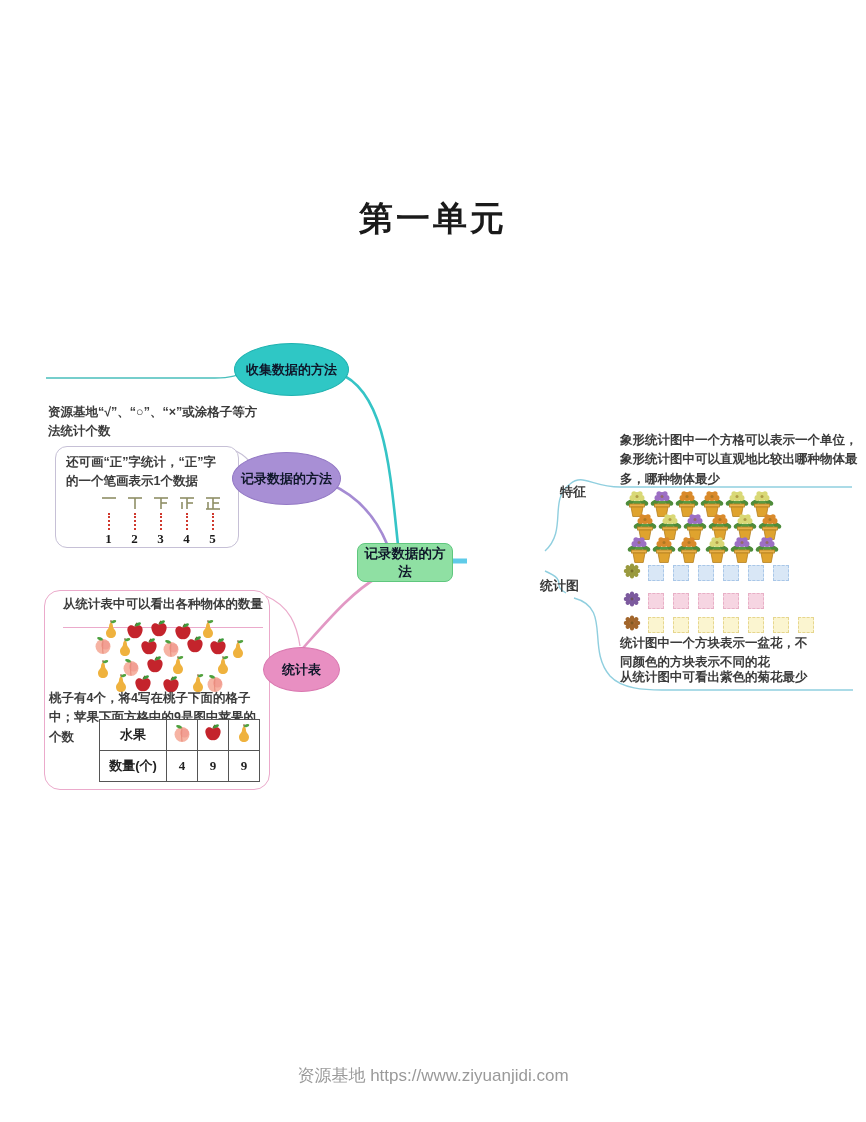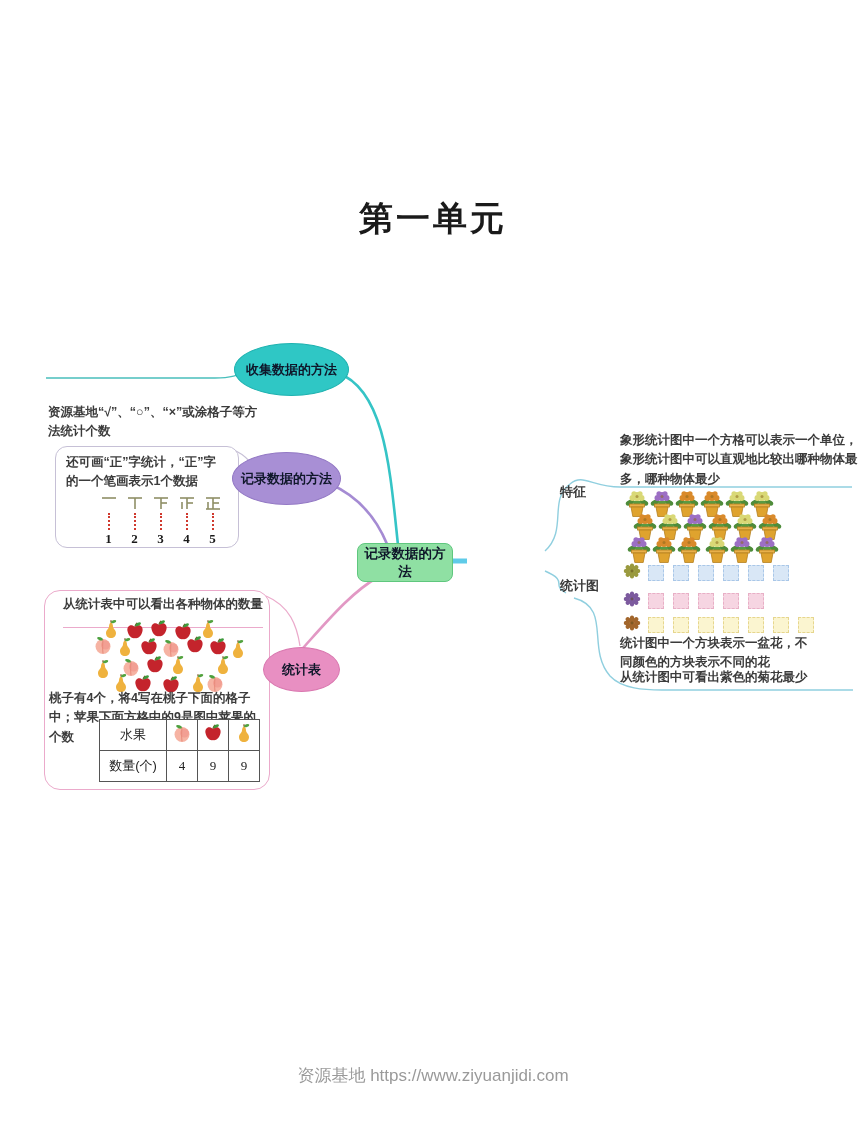--- a/index.html
+++ b/index.html
@@ -25,21 +25,21 @@
   .tally-wrap{position:absolute;display:flex;gap:9px;}
   .tally-col{display:flex;flex-direction:column;align-items:center;width:17px;}
   .dotline{width:0;height:17px;border-left:2px dotted #d0392e;margin:2px 0 1px 0;}
   .tally-num{font-family:"Liberation Serif",serif;font-weight:bold;font-size:13px;color:#1a1a1a;}
   .fruit{position:absolute;width:20px;height:20px;}
   .pot{position:absolute;width:26px;height:28px;}
   .picto-row{position:absolute;display:flex;align-items:center;}
   .sq{display:inline-block;width:14px;height:14px;border:1.5px dashed;margin-right:9px;}
   table.stat{position:absolute;border-collapse:collapse;background:#fff;}
   table.stat td,table.stat th{border:1px solid #555;text-align:center;vertical-align:middle;
-        font-size:13px;font-weight:normal;color:#222;padding:0;}
+        font-size:13px;font-weight:bold;color:#222;padding:0;}
   table.stat th{width:66px;height:30px;}
   table.stat td{width:30px;height:30px;font-family:"Liberation Serif",serif;}
   .footer{position:absolute;left:0;top:1064px;width:100%;text-align:center;
           color:#9a9a9a;font-size:17px;}
 </style>
 </head>
 <body>
 
 <div id="canvas">
 
@@ -499,21 +499,21 @@
           <circle cx="8.5" cy="8" r="3" fill="#9c6fc4"></circle>
           <circle cx="17.5" cy="8" r="3" fill="#9c6fc4"></circle>
           <circle cx="10" cy="3.8" r="2.6" fill="#9c6fc4"></circle>
           <circle cx="16" cy="3.8" r="2.6" fill="#9c6fc4"></circle>
           <circle cx="13" cy="6.5" r="1.5" fill="#8a6a1e" opacity="0.55"></circle>
           <rect x="5.5" y="14" width="15" height="3" fill="#e8b04a" stroke="#b5801f" stroke-width="0.8"></rect>
           <path d="M7 17 L19 17 L17.2 26.5 L8.8 26.5 Z" fill="#dfa32e" stroke="#b5801f" stroke-width="0.8"></path>
         </svg></div>
     </div>
 
-  <div class="rlabel" style="left:560px;top:577px;">统计图</div>
+  <div class="rlabel" style="left:540px;top:577px;">统计图</div>
   <div id="pictograph">
       <div class="picto-row" style="left: 622px; top: 562px;">
         <span style="margin-right: 6px;"><svg width="20" height="18" viewBox="0 0 20 18">
             <ellipse cx="15.2" cy="9.0" rx="3" ry="2.2" fill="#9a9a3f" transform="rotate(0 15.2 9.0)"></ellipse>
             <ellipse cx="13.7" cy="12.1" rx="3" ry="2.2" fill="#9a9a3f" transform="rotate(45 13.7 12.1)"></ellipse>
             <ellipse cx="10.0" cy="13.4" rx="3" ry="2.2" fill="#9a9a3f" transform="rotate(90 10.0 13.4)"></ellipse>
             <ellipse cx="6.3" cy="12.1" rx="3" ry="2.2" fill="#9a9a3f" transform="rotate(135 6.3 12.1)"></ellipse>
             <ellipse cx="4.8" cy="9.0" rx="3" ry="2.2" fill="#9a9a3f" transform="rotate(180 4.8 9.0)"></ellipse>
             <ellipse cx="6.3" cy="5.9" rx="3" ry="2.2" fill="#9a9a3f" transform="rotate(225 6.3 5.9)"></ellipse>
             <ellipse cx="10.0" cy="4.6" rx="3" ry="2.2" fill="#9a9a3f" transform="rotate(270 10.0 4.6)"></ellipse>

